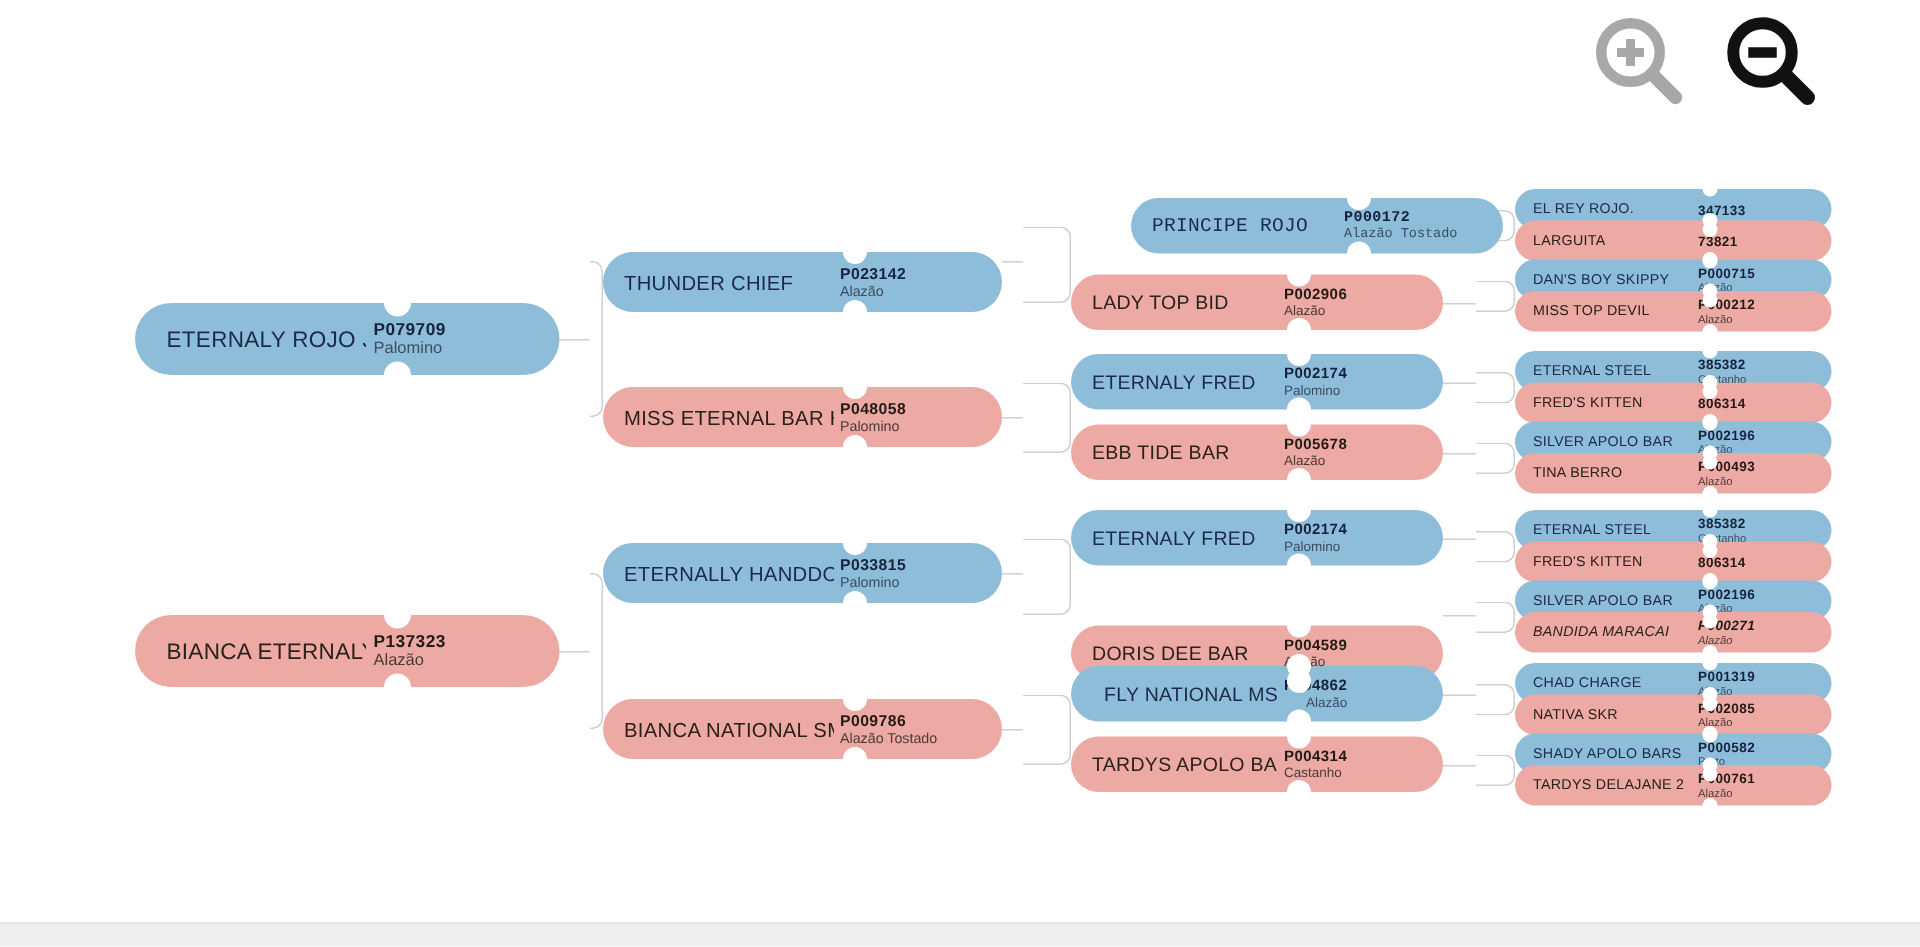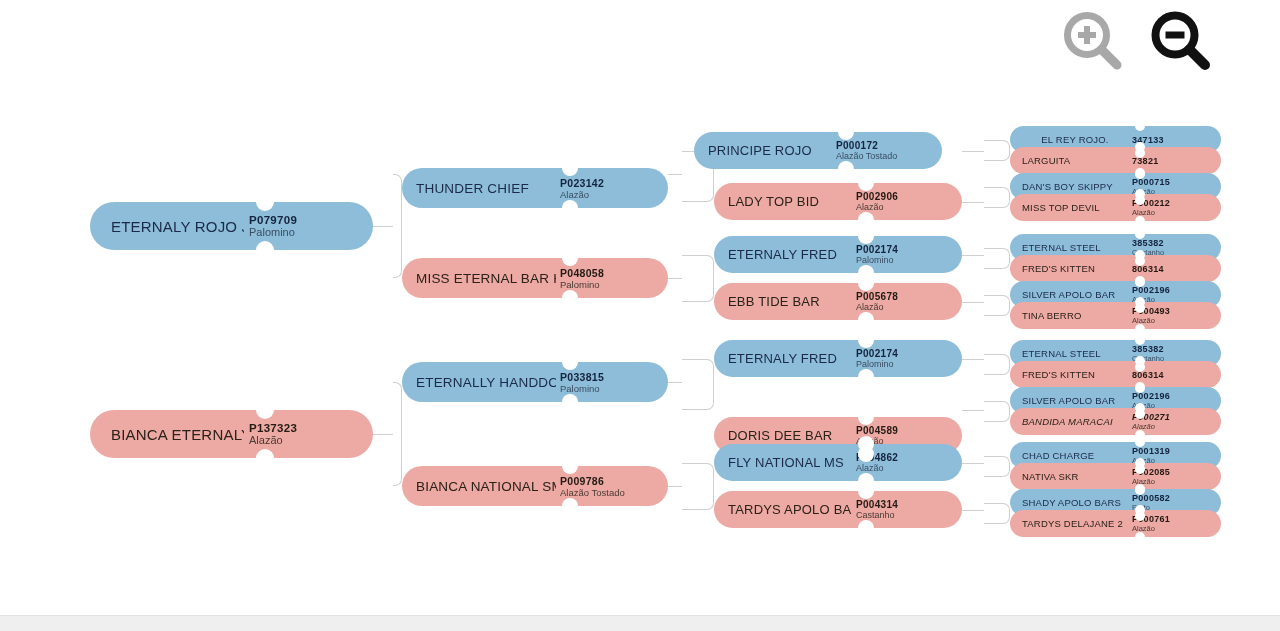--- a/index.html
+++ b/index.html
@@ -216,21 +216,21 @@
         <div class="notch" style="width: 16px; height: 16px; left: 160px; top: -8px;"></div>
         <div class="notch" style="width: 16px; height: 16px; left: 160px; bottom: -8px;"></div>
         <div class="node-inner">
           <div class="nm" style="width: 154px;">BIANCA NATIONAL SM</div>
           <div class="reg">
             <div class="reg-id">P009786</div>
             <div class="reg-breed">Alazão Tostado</div>
           </div>
         </div>
       </div>
-      <div class="node g3 blue" style="left: 694px; top: 132px; width: 248px; height: 37px;">
+      <div class="node g3 blue" style="left: 754px; top: 132px; width: 248px; height: 37px; font-family: Liberation Mono, monospace;">
         <div class="cap"></div>
         <div class="notch" style="width: 16px; height: 16px; left: 144px; top: -8px;"></div>
         <div class="notch" style="width: 16px; height: 16px; left: 144px; bottom: -8px;"></div>
         <div class="node-inner">
           <div class="nm" style="width: 138px;">PRINCIPE ROJO</div>
           <div class="reg">
             <div class="reg-id">P000172</div>
             <div class="reg-breed">Alazão Tostado</div>
           </div>
         </div>
@@ -288,21 +288,21 @@
         <div class="notch" style="width: 16px; height: 16px; left: 144px; top: -8px;"></div>
         <div class="notch" style="width: 16px; height: 16px; left: 144px; bottom: -8px;"></div>
         <div class="node-inner">
           <div class="nm" style="width: 138px;">DORIS DEE BAR</div>
           <div class="reg">
             <div class="reg-id">P004589</div>
             <div class="reg-breed">Alazão</div>
           </div>
         </div>
       </div>
-      <div class="node g3 blue" style="left: 714px; top: 444px; width: 248px; height: 37px;">
+      <div class="node g3 blue" style="left: 714px; top: 444px; width: 248px; height: 37px; text-align: right;">
         <div class="cap"></div>
         <div class="notch" style="width: 16px; height: 16px; left: 144px; top: -8px;"></div>
         <div class="notch" style="width: 16px; height: 16px; left: 144px; bottom: -8px;"></div>
         <div class="node-inner">
           <div class="nm" style="width: 138px;">FLY NATIONAL MS</div>
           <div class="reg">
             <div class="reg-id">P004862</div>
             <div class="reg-breed">Alazão</div>
           </div>
         </div>
@@ -317,21 +317,21 @@
             <div class="reg-id">P004314</div>
             <div class="reg-breed">Castanho</div>
           </div>
         </div>
       </div>
       <div class="node g4 blue" style="left: 1010px; top: 126px; width: 211px; height: 27px;">
         <div class="cap"></div>
         <div class="notch" style="width: 10px; height: 10px; left: 125px; top: -5px;"></div>
         <div class="notch" style="width: 10px; height: 10px; left: 125px; bottom: -5px;"></div>
         <div class="node-inner">
-          <div class="nm" style="width: 118px; text-align: center;">EL REY ROJO.</div>
+          <div class="nm" style="width: 118px;">EL REY ROJO.</div>
           <div class="reg">
             <div class="reg-id">347133</div>
           </div>
         </div>
       </div>
       <div class="node g4 pink" style="left: 1010px; top: 147px; width: 211px; height: 27px;">
         <div class="cap"></div>
         <div class="notch" style="width: 10px; height: 10px; left: 125px; top: -5px;"></div>
         <div class="notch" style="width: 10px; height: 10px; left: 125px; bottom: -5px;"></div>
         <div class="node-inner">

